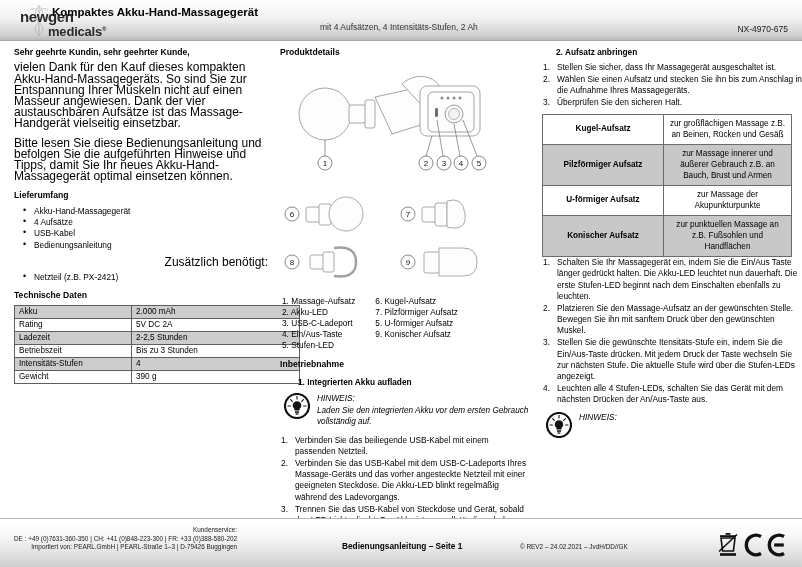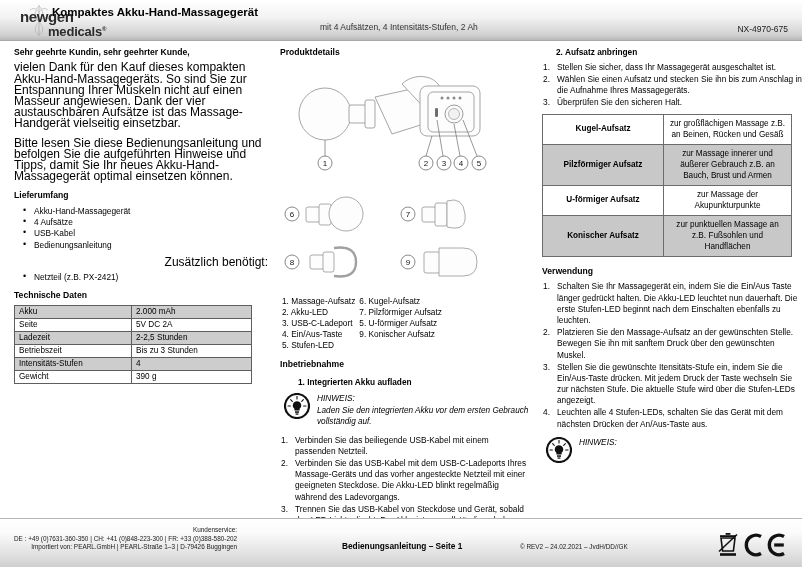--- a/index.html
+++ b/index.html
@@ -162,21 +162,21 @@
   ol.numbered li::before {
     content: counter(li) ".";
     position: absolute;
     left: -14px;
     top: 0;
   }
 
   
   table.spec {
     border-collapse: collapse;
-    width: 238px;
+    width: 286px;
     margin-top: 2px;
     table-layout: fixed;
   }
   table.spec td {
     border: 1px solid #5e5e5e;
     font-size: 8.2px;
     padding: 1px 4px;
     height: 10px;
     line-height: 10px;
   }
@@ -238,21 +238,21 @@
     margin: 2px 0 4px 0;
   }
   .fig-attach {
     width: 250px;
     height: 96px;
     margin: 0 0 6px 0;
   }
 
   .legend {
     display: flex;
-    gap: 4px;
+    gap: 20px;
     margin: 0 0 8px 2px;
   }
   .legend ol {
     margin: 0;
     padding: 0;
     list-style: none;
   }
   .legend li {
     font-size: 8.3px;
     line-height: 10.9px;
@@ -348,21 +348,21 @@
     </ul>
 
     <h2 class="sect">Technische Daten</h2>
     <table class="spec">
       <tbody>
         <tr>
           <td class="k">Akku</td>
           <td>2.000 mAh</td>
         </tr>
         <tr>
-          <td class="k">Seite</td>
+          <td class="k">Rating</td>
           <td>5V DC 2A</td>
         </tr>
         <tr>
           <td class="k">Ladezeit</td>
           <td>2-2,5 Stunden</td>
         </tr>
         <tr>
           <td class="k">Betriebszeit</td>
           <td>Bis zu 3 Stunden</td>
         </tr>
@@ -519,21 +519,20 @@
           <td class="name">U-förmiger Aufsatz</td>
           <td>zur Massage der Akupunkturpunkte</td>
         </tr>
         <tr>
           <td class="name">Konischer Aufsatz</td>
           <td>zur punktuellen Massage an z.B. Fußsohlen und Handflächen</td>
         </tr>
       </tbody>
     </table>
 
-    <h2 class="sect gap">Verwendung</h2>
     <ol class="numbered">
       <li>Schalten Sie Ihr Massagegerät ein, indem Sie die Ein/Aus Taste länger gedrückt halten. Die Akku-LED leuchtet nun dauerhaft. Die erste Stufen-LED beginnt nach dem Einschalten ebenfalls zu leuchten.</li>
       <li>Platzieren Sie den Massage-Aufsatz an der gewünschten Stelle. Bewegen Sie ihn mit sanftem Druck über den gewünschten Muskel.</li>
       <li>Stellen Sie die gewünschte Itensitäts-Stufe ein, indem Sie die Ein/Aus-Taste drücken. Mit jedem Druck der Taste wechseln Sie zur nächsten Stufe. Die aktuelle Stufe wird über die Stufen-LEDs angezeigt.</li>
       <li>Leuchten alle 4 Stufen-LEDs, schalten Sie das Gerät mit dem nächsten Drücken der An/Aus-Taste aus.</li>
     </ol>
 
     <div class="note">
       <svg class="note-icon" viewBox="0 0 26 26">
         <circle cx="13" cy="13" r="12" fill="#fff" stroke="#111" stroke-width="2.2"></circle>

